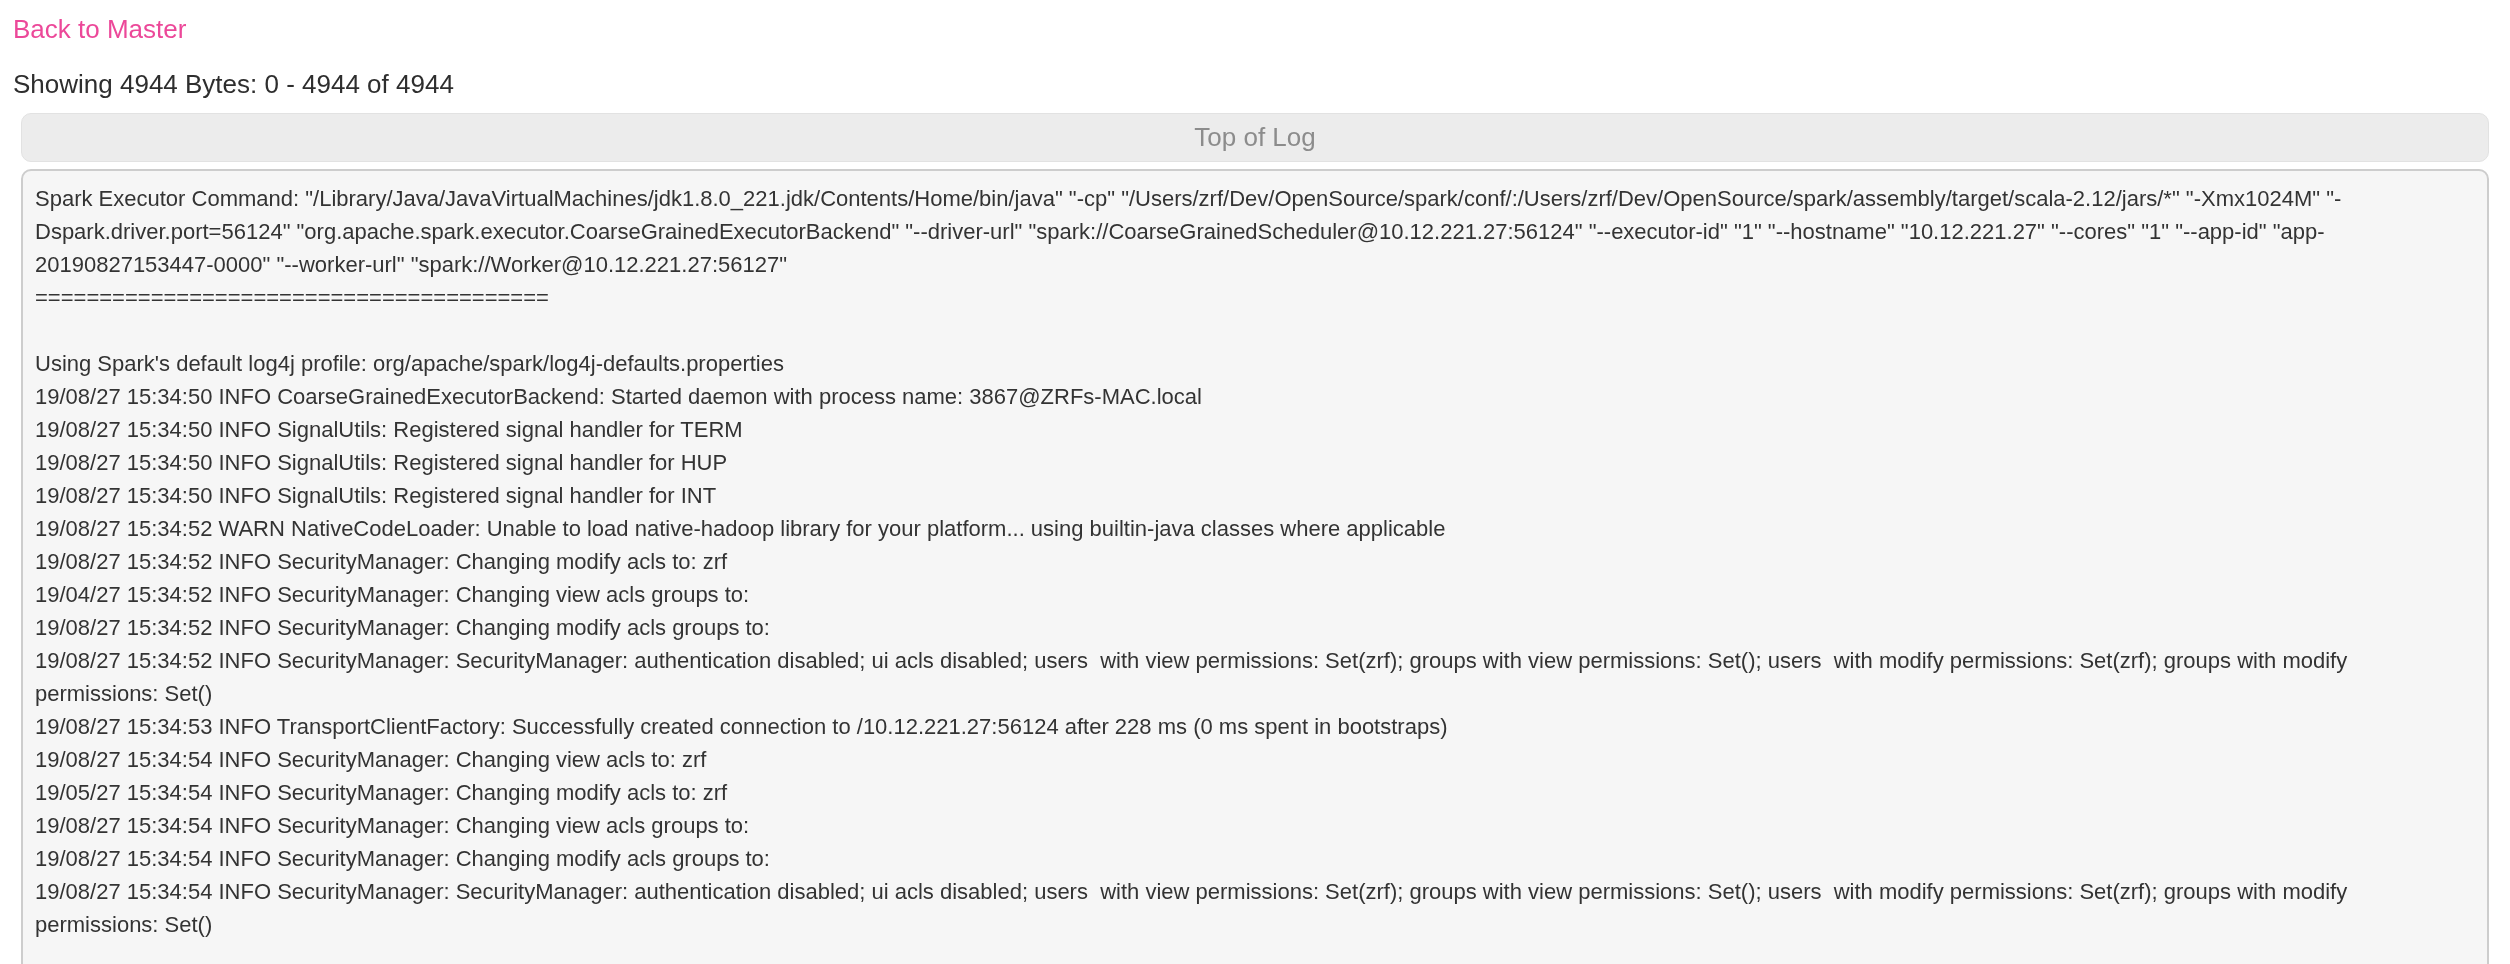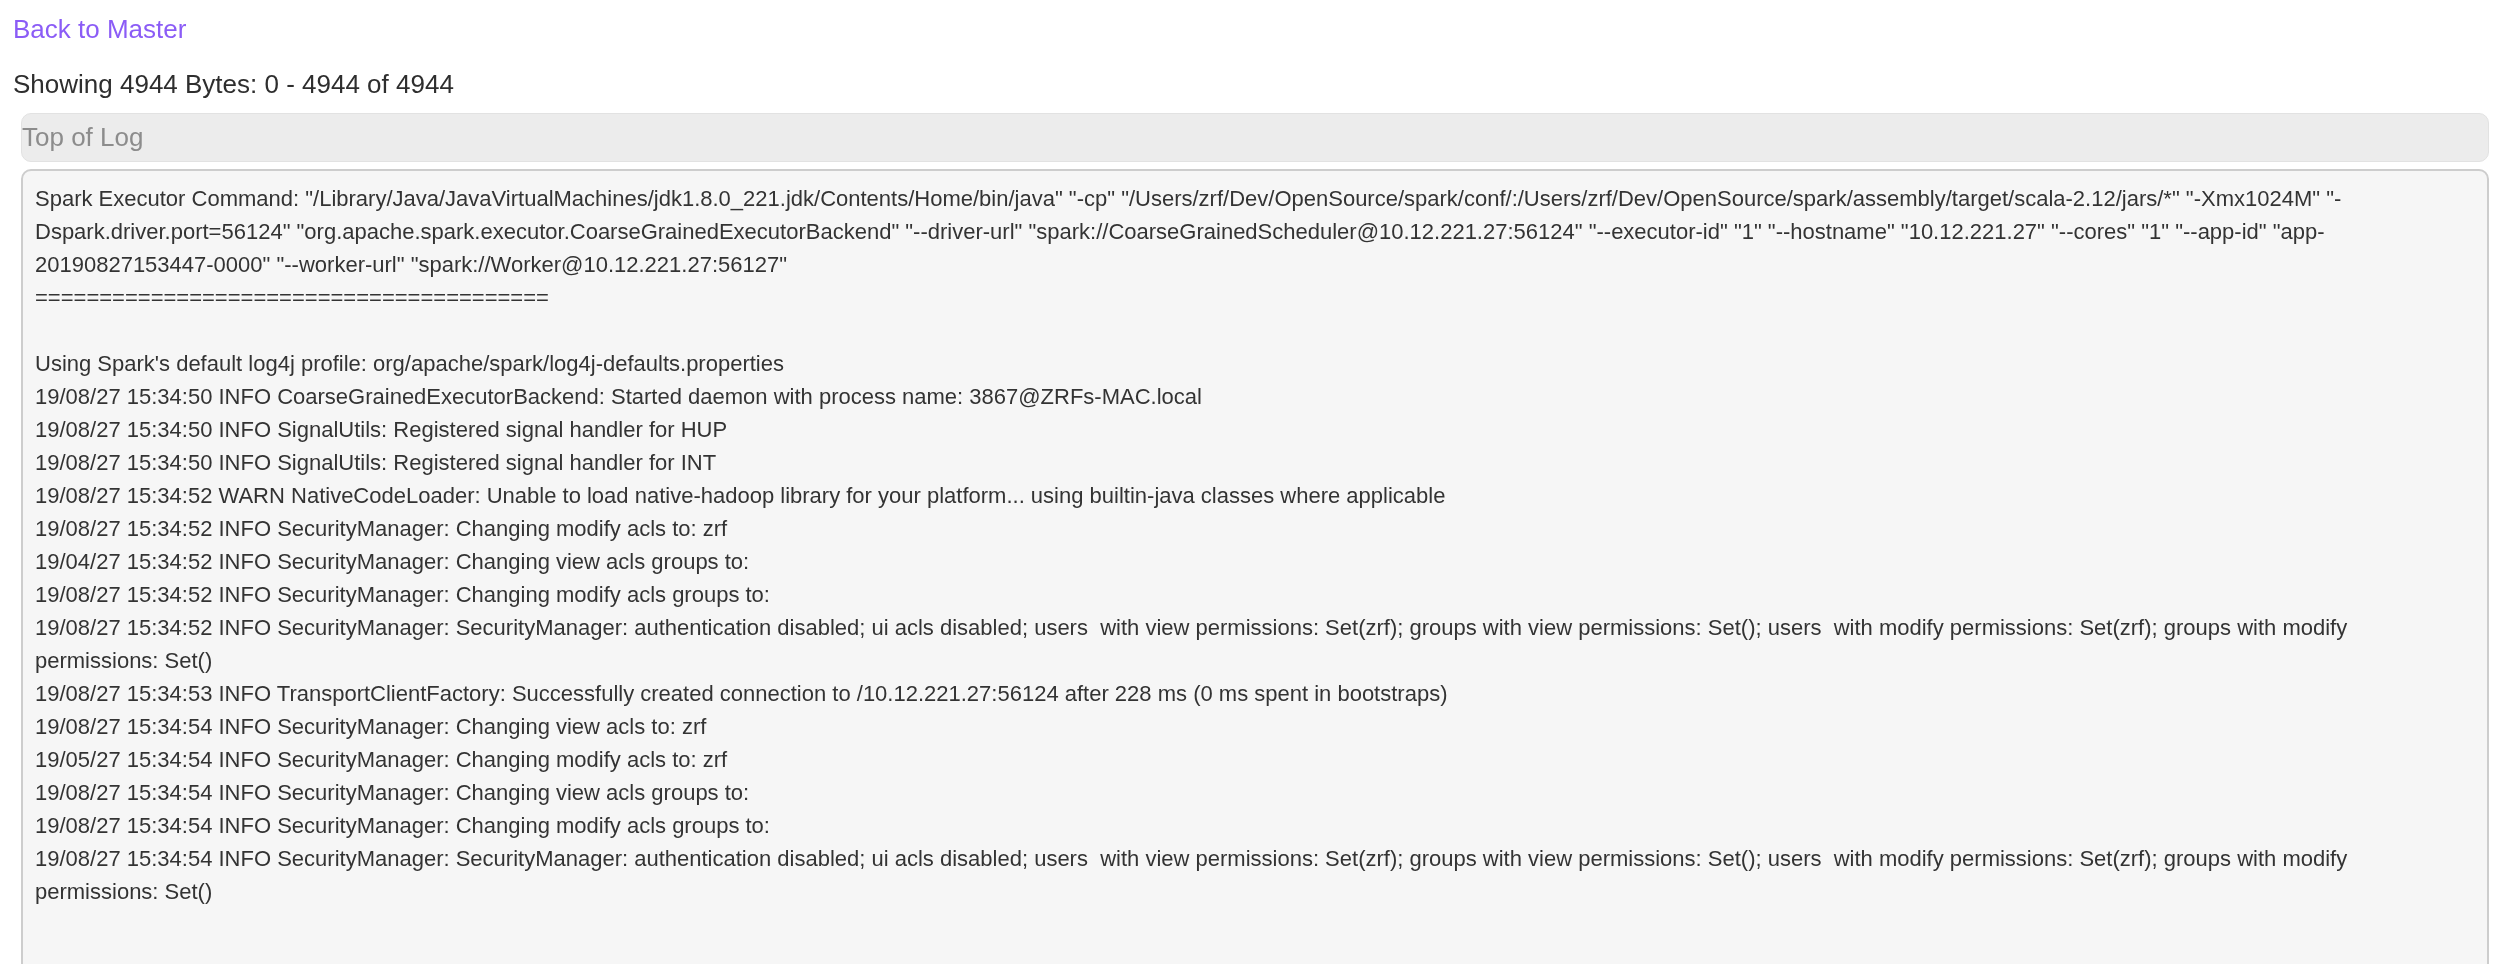--- a/index.html
+++ b/index.html
@@ -14,42 +14,42 @@
     height: 964px;
     overflow: hidden;
     color: #333333;
   }
   .header-link-row {
     margin: 14px 13px 0 13px;
   }
   .back-link {
     font-size: 26px;
     line-height: 31px;
-    color: #8b5cf6;
+    color: #ec4899;
     text-decoration: none;
     cursor: pointer;
   }
   .byte-range {
     margin: 24px 13px 12px 13px;
     font-size: 26px;
     line-height: 31px;
     color: #2e2e2e;
   }
   .top-of-log-btn {
     display: block;
     margin: 13px 11px 0 21px;
     width: 2468px;
     height: 49px;
     background: #ececec;
     border: 1px solid #e2e2e2;
     border-radius: 10px;
     font-family: "Liberation Sans", sans-serif;
     font-size: 26px;
     color: #8c8c8c;
-    text-align: left;
+    text-align: center;
     line-height: 47px;
     padding: 0;
   }
   .log-box {
     margin: 7px 21px 0 21px;
     width: 2468px;
     height: 812px;
     background: #f6f6f6;
     border: 2px solid #cdcdcd;
     border-radius: 10px;
@@ -78,20 +78,21 @@
 
 <button type="button" class="top-of-log-btn" disabled="">Top of Log</button>
 
 <div class="log-box">
   <div class="log-text">
       <div class="log-line">Spark Executor Command: "/Library/Java/JavaVirtualMachines/jdk1.8.0_221.jdk/Contents/Home/bin/java" "-cp" "/Users/zrf/Dev/OpenSource/spark/conf/:/Users/zrf/Dev/OpenSource/spark/assembly/target/scala-2.12/jars/*" "-Xmx1024M" "-Dspark.driver.port=56124" "org.apache.spark.executor.CoarseGrainedExecutorBackend" "--driver-url" "spark://CoarseGrainedScheduler@10.12.221.27:56124" "--executor-id" "1" "--hostname" "10.12.221.27" "--cores" "1" "--app-id" "app-20190827153447-0000" "--worker-url" "spark://Worker@10.12.221.27:56127"</div>
       <div class="log-line">========================================</div>
       <div class="log-line"></div>
       <div class="log-line">Using Spark's default log4j profile: org/apache/spark/log4j-defaults.properties</div>
       <div class="log-line">19/08/27 15:34:50 INFO CoarseGrainedExecutorBackend: Started daemon with process name: 3867@ZRFs-MAC.local</div>
+      <div class="log-line">19/08/27 15:34:50 INFO SignalUtils: Registered signal handler for TERM</div>
       <div class="log-line">19/08/27 15:34:50 INFO SignalUtils: Registered signal handler for HUP</div>
       <div class="log-line">19/08/27 15:34:50 INFO SignalUtils: Registered signal handler for INT</div>
       <div class="log-line">19/08/27 15:34:52 WARN NativeCodeLoader: Unable to load native-hadoop library for your platform... using builtin-java classes where applicable</div>
       <div class="log-line">19/08/27 15:34:52 INFO SecurityManager: Changing modify acls to: zrf</div>
       <div class="log-line">19/04/27 15:34:52 INFO SecurityManager: Changing view acls groups to:</div>
       <div class="log-line">19/08/27 15:34:52 INFO SecurityManager: Changing modify acls groups to:</div>
       <div class="log-line">19/08/27 15:34:52 INFO SecurityManager: SecurityManager: authentication disabled; ui acls disabled; users  with view permissions: Set(zrf); groups with view permissions: Set(); users  with modify permissions: Set(zrf); groups with modify permissions: Set()</div>
       <div class="log-line">19/08/27 15:34:53 INFO TransportClientFactory: Successfully created connection to /10.12.221.27:56124 after 228 ms (0 ms spent in bootstraps)</div>
       <div class="log-line">19/08/27 15:34:54 INFO SecurityManager: Changing view acls to: zrf</div>
       <div class="log-line">19/05/27 15:34:54 INFO SecurityManager: Changing modify acls to: zrf</div>

